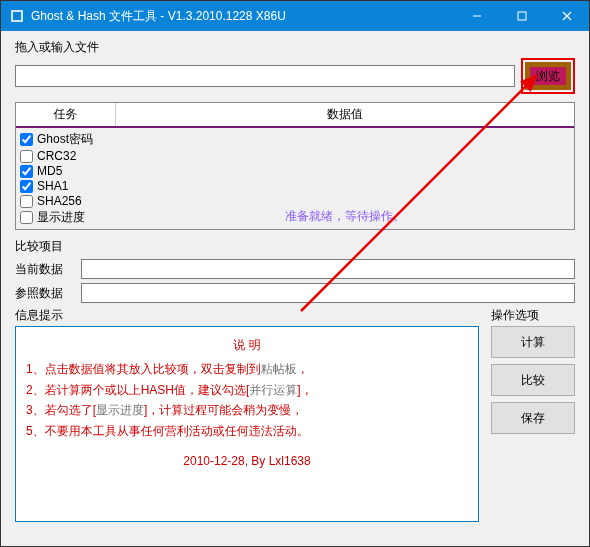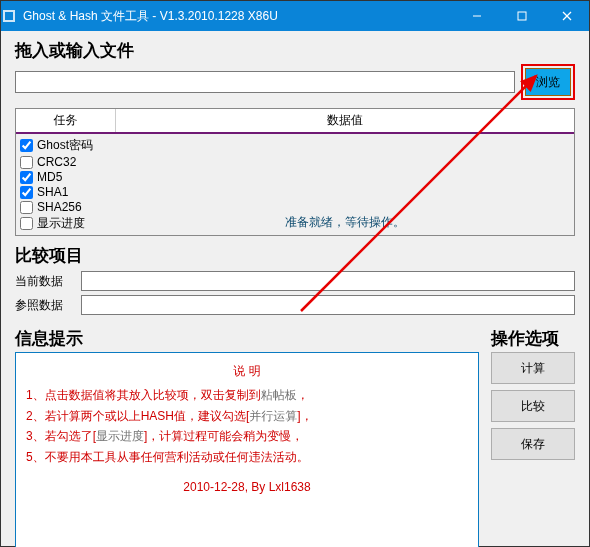--- a/index.html
+++ b/index.html
@@ -18,54 +18,54 @@
     height: 547px;
     position: relative;
     background: #f0f0f0;
   }
   .titlebar {
     background: #0a84d8;
     color: #fff;
     height: 30px;
     display: flex;
     align-items: center;
+    padding-left: 8px;
   }
   .titlebar .icon {
     width: 16px; height: 16px; margin-right: 6px;
     display: inline-block;
   }
   .titlebar .title { flex: 1; font-size: 12px; }
   .winbtns { display: flex; height: 100%; }
   .winbtn {
     width: 45px; height: 100%;
     display: flex; align-items: center; justify-content: center;
     color: #fff; font-size: 14px;
   }
   .content {
     padding: 8px 14px 10px 14px;
     position: relative;
   }
   .section-label {
-    font-size: 17px;
+    font-size: 12px;
     margin-bottom: 2px;
-    font-weight: bold;
   }
   .row { display: flex; align-items: center; gap: 6px; margin-bottom: 4px; }
   .text-input {
     flex: 1;
     height: 22px;
     border: 1px solid #7a7a7a;
     background: #fff;
     padding: 0 4px;
     font-size: 12px;
   }
   .browse-btn {
     width: 46px; height: 28px;
-    border: 1px solid #a16207;
-    background: #0ea5e9;
+    border: 5px solid #a16207;
+    background: #be185d;
     font-size: 12px;
     padding: 0;
   }
   .browse-highlight {
     border: 2px solid #e60000;
     padding: 2px;
     display: inline-block;
   }
   .task-panel {
     border: 1px solid #888;
@@ -94,37 +94,37 @@
     width: 100px;
     border-right: 1px solid transparent;
     padding: 2px 4px;
   }
   .task-col-right {
     flex: 1;
     display: flex;
     align-items: flex-end;
     justify-content: center;
     padding-bottom: 4px;
-    color: #0c4a6e;
+    color: #8b5cf6;
     font-size: 12px;
   }
   .chk-row {
     display: flex; align-items: center;
     font-size: 12px;
     margin: 1px 0;
   }
   .chk-row input { margin: 0 4px 0 0; width: 13px; height: 13px; }
   .compare-section { margin-top: 8px; }
   .compare-row {
     display: flex; align-items: center; gap: 14px; margin: 4px 0;
   }
   .compare-row .lbl { width: 52px; font-size: 12px; }
   .compare-row .text-input { height: 20px; }
   .lower {
-    display: flex; gap: 12px; margin-top: 12px;
+    display: flex; gap: 12px; margin-top: 4px;
   }
   .info-panel {
     flex: 1;
   }
   .info-box {
     border: 1px solid #0a7bc2;
     background: #fff;
     height: 196px;
     padding: 8px 10px;
     font-size: 12px;

